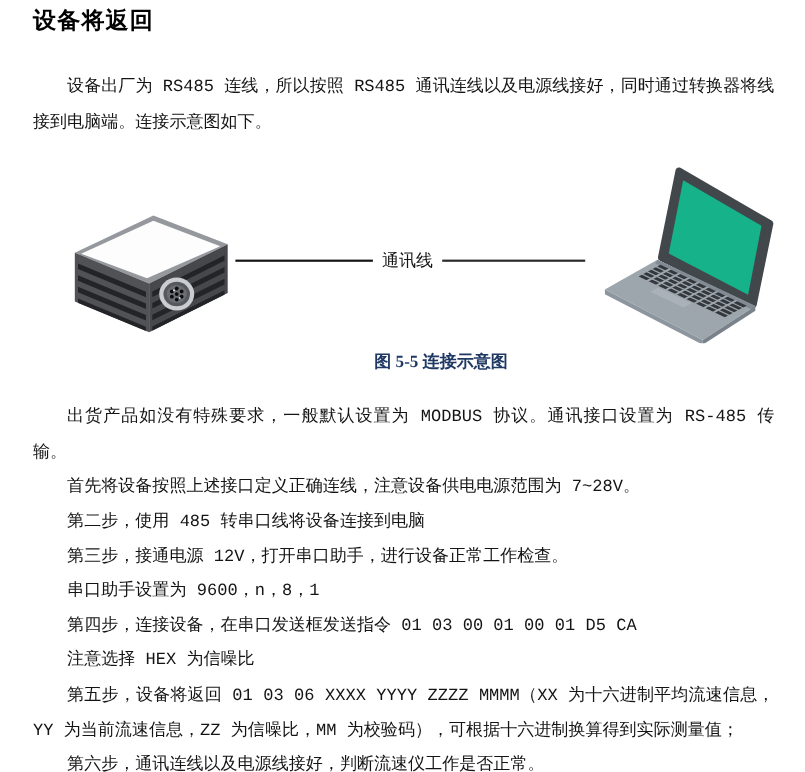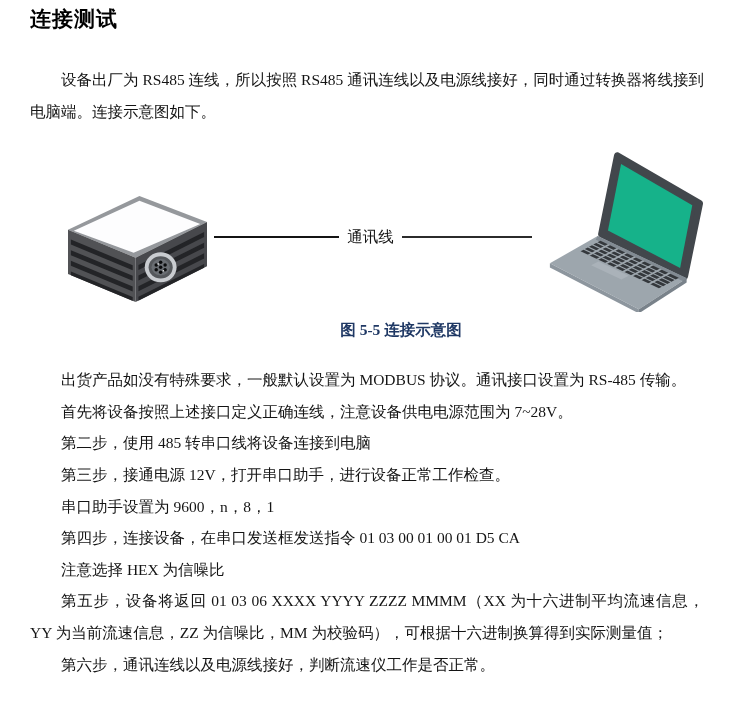--- a/index.html
+++ b/index.html
@@ -9,21 +9,21 @@
     color:#1a1a1a;
   }
   .page { width:732px; height:702px; padding:6px 28px 0 30px; background:#fff; }
   h1.doc-title {
     font-family:"Liberation Sans","DejaVu Sans",sans-serif;
     font-size:21px; font-weight:900; color:#000;
     letter-spacing:1px; line-height:26px; margin-bottom:32px;
   }
   p.para {
     font-size:15.5px; line-height:31.6px; text-indent:2em;
-    text-align:justify; color:#141414;
+    text-align:justify; color:#141414;font-family:Liberation Mono, monospace;
   }
   .figure {
     position:relative; width:674px; height:178px; margin-top:12px;text-decoration:underline;
   }
   .device-wrap { position:absolute; left:35px; top:54px; width:145px; height:112px; }
   .laptop-wrap { position:absolute; left:518px; top:9px; width:178px; height:165px; }
   .wire {
     position:absolute; left:184px; top:87px; width:318px; height:22px;
     display:flex; align-items:center; justify-content:space-between;
   }
@@ -34,21 +34,21 @@
     font-size:15.5px; font-weight:bold; color:#1f3864;
     text-align:center; padding-left:68px; line-height:22px; margin-top:2px;
   }
   .steps { margin-top:23px; }
 </style>
 </head>
 <body>
 
 <div class="page">
 
-  <h1 class="doc-title">连接测试</h1>
+  <h1 class="doc-title">设备将返回</h1>
 
   <p class="para">设备出厂为 RS485 连线，所以按照 RS485 通讯连线以及电源线接好，同时通过转换器将线接到电脑端。连接示意图如下。</p>
 
   <div class="figure">
 
     <div class="device-wrap">
       <svg viewBox="0 0 150 115" width="145" height="111">
         <defs>
           <clipPath id="dlf">
               <polygon points="3,38 73,67 73,113 3,84"></polygon>

